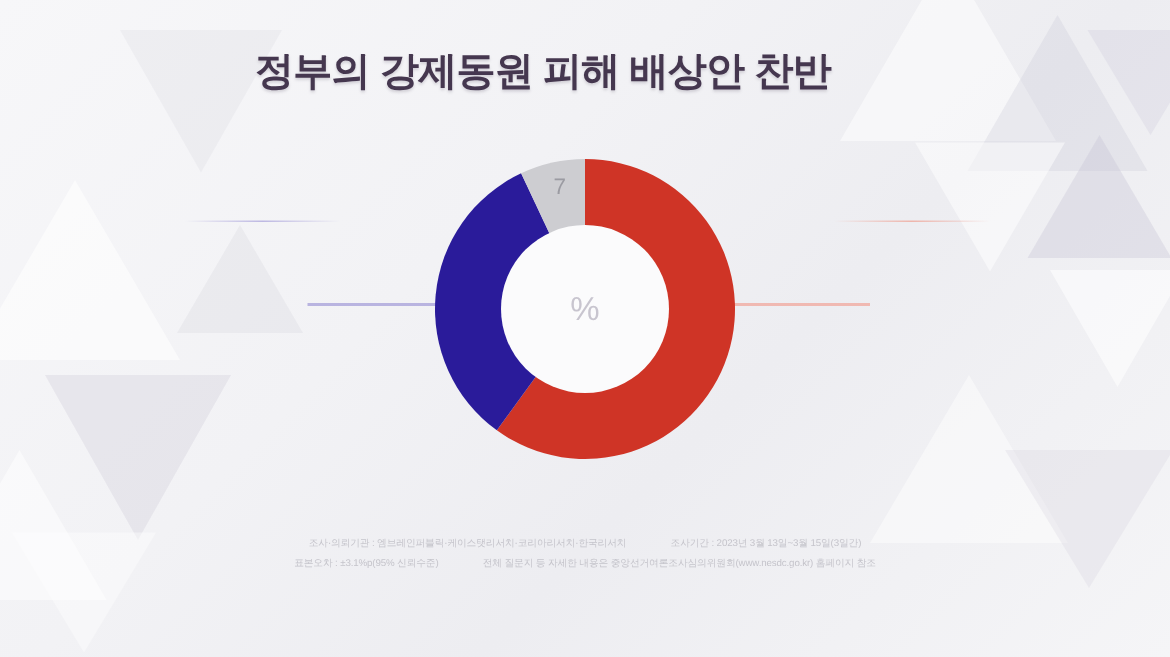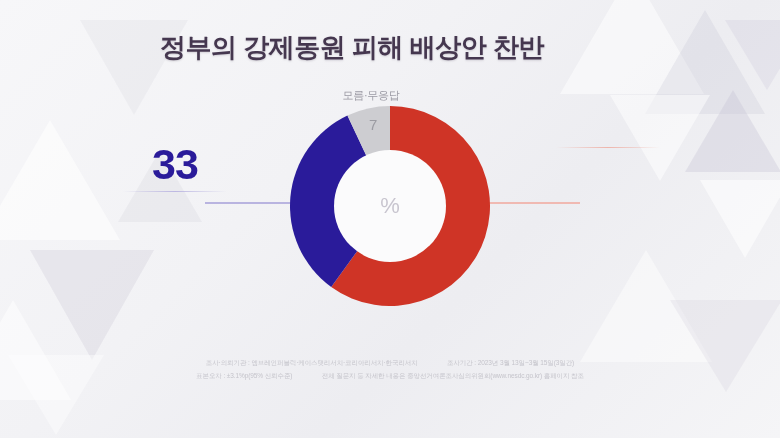--- a/index.html
+++ b/index.html
@@ -23,21 +23,21 @@
   .tri {
     position:absolute;
     width:0; height:0;
     border-style:solid;
     border-color:transparent;
   }
 
   
   .title {
     position:absolute;
-    top:30px; left:0; width:704px;
+    top:30px; left:10px; width:704px;
     text-align:center;
     font-size:26px;
     font-weight:bold;
     letter-spacing:-0.5px;
     color:#45374f;
     text-shadow:0 1px 2px rgba(120,110,130,.28);
   }
 
   
   #donut-wrap {
@@ -147,21 +147,20 @@
     <div class="tri" style="left:135px;top:90px;border-width:0 48px 82px 48px;border-bottom-color:rgba(196,194,212,.34);"></div>
     <div class="tri" style="left:60px;top:95px;border-width:86px 50px 0 50px;border-top-color:rgba(255,255,255,.5);"></div>
     <div class="tri" style="left:150px;top:180px;border-width:78px 45px 0 45px;border-top-color:rgba(255,255,255,.55);"></div>
     <div class="tri" style="left:30px;top:250px;border-width:0 66px 112px 66px;border-bottom-color:rgba(255,255,255,.45);"></div>
     <div class="tri" style="left:120px;top:300px;border-width:92px 56px 0 56px;border-top-color:rgba(204,202,216,.22);"></div>
     <div class="tri" style="left:175px;top:20px;border-width:70px 42px 0 42px;border-top-color:rgba(198,196,214,.25);"></div>
   </div>
 
   <div class="title">정부의 강제동원 피해 배상안 찬반</div>
 
-  <div class="etc-label">모름·무응답</div>
 
   <div class="leader leader-left"></div>
   <div class="leader leader-right"></div>
   <div class="dot dot-left"></div>
   <div class="dot dot-right"></div>
 
   <div id="donut-wrap">
     <svg id="donut-svg" viewBox="0 0 200 200">
       <g id="donut-segments">
           <path d="M 100 100 L 100 0 A 100 100 0 1 1 41.2214747707527 180.90169943749476 Z" fill="#cf3426"></path>
@@ -169,21 +168,20 @@
           <path d="M 100 100 L 57.422070843492705 9.517294753398062 A 100 100 0 0 1 99.99999999999999 0 Z" fill="#cdcdd1"></path>
         </g>
       <circle cx="100" cy="100" r="56" fill="#fbfbfc"></circle>
     </svg>
     <div class="center-pct">%</div>
   </div>
 
   <div class="slice-val val-etc">7</div>
 
   <div class="side side-left">
-    <div class="num">33</div>
     <div class="rule"></div>
   </div>
 
   <div class="side side-right">
     <div class="rule"></div>
   </div>
 
   <div id="footer">
     <div class="fline">
       <span>조사·의뢰기관 : 엠브레인퍼블릭·케이스탯리서치·코리아리서치·한국리서치</span>

